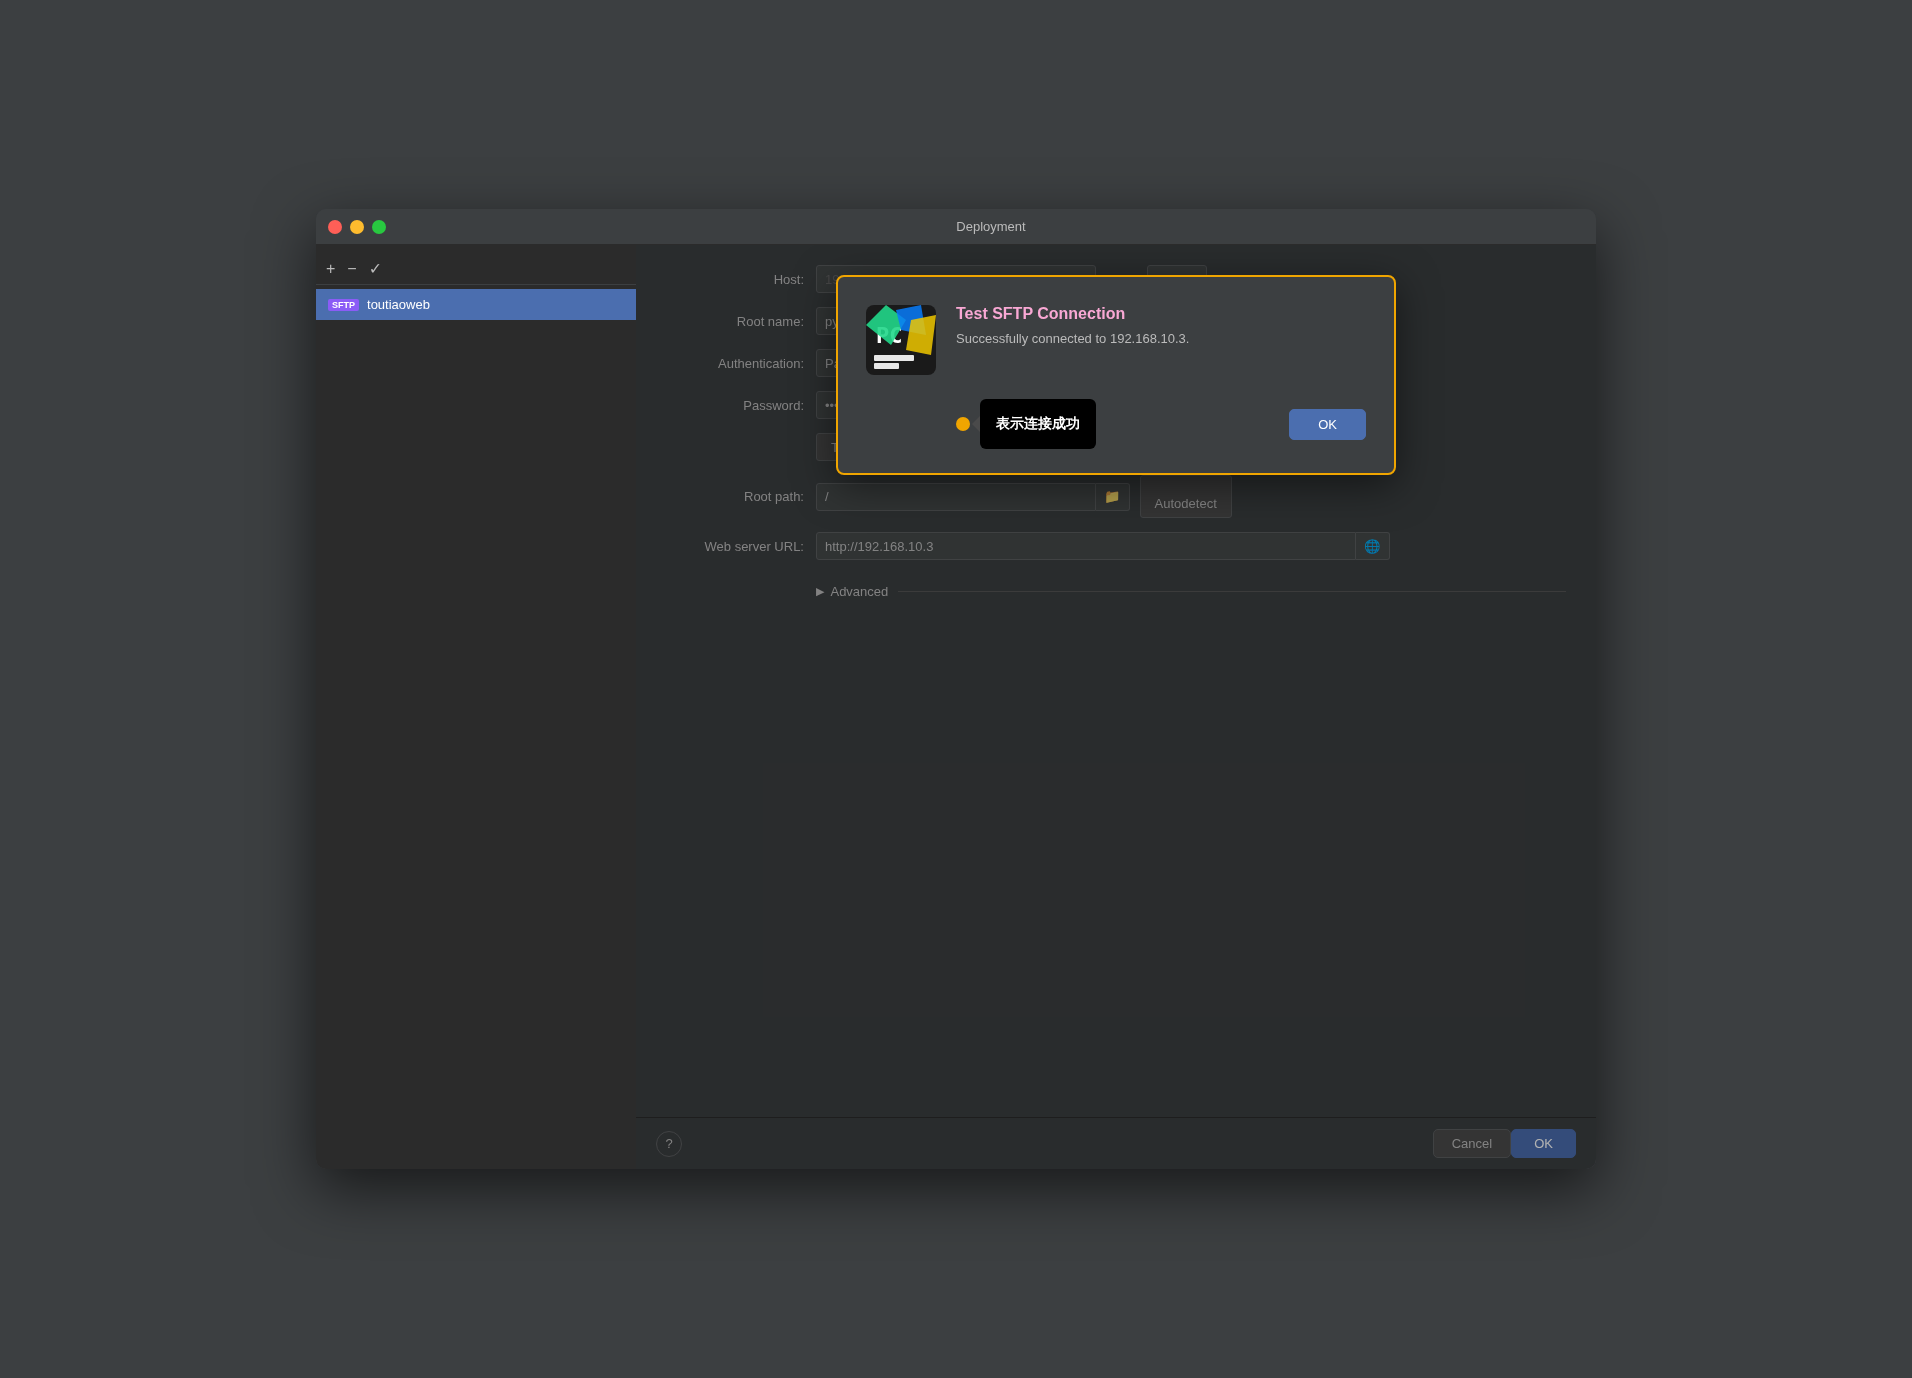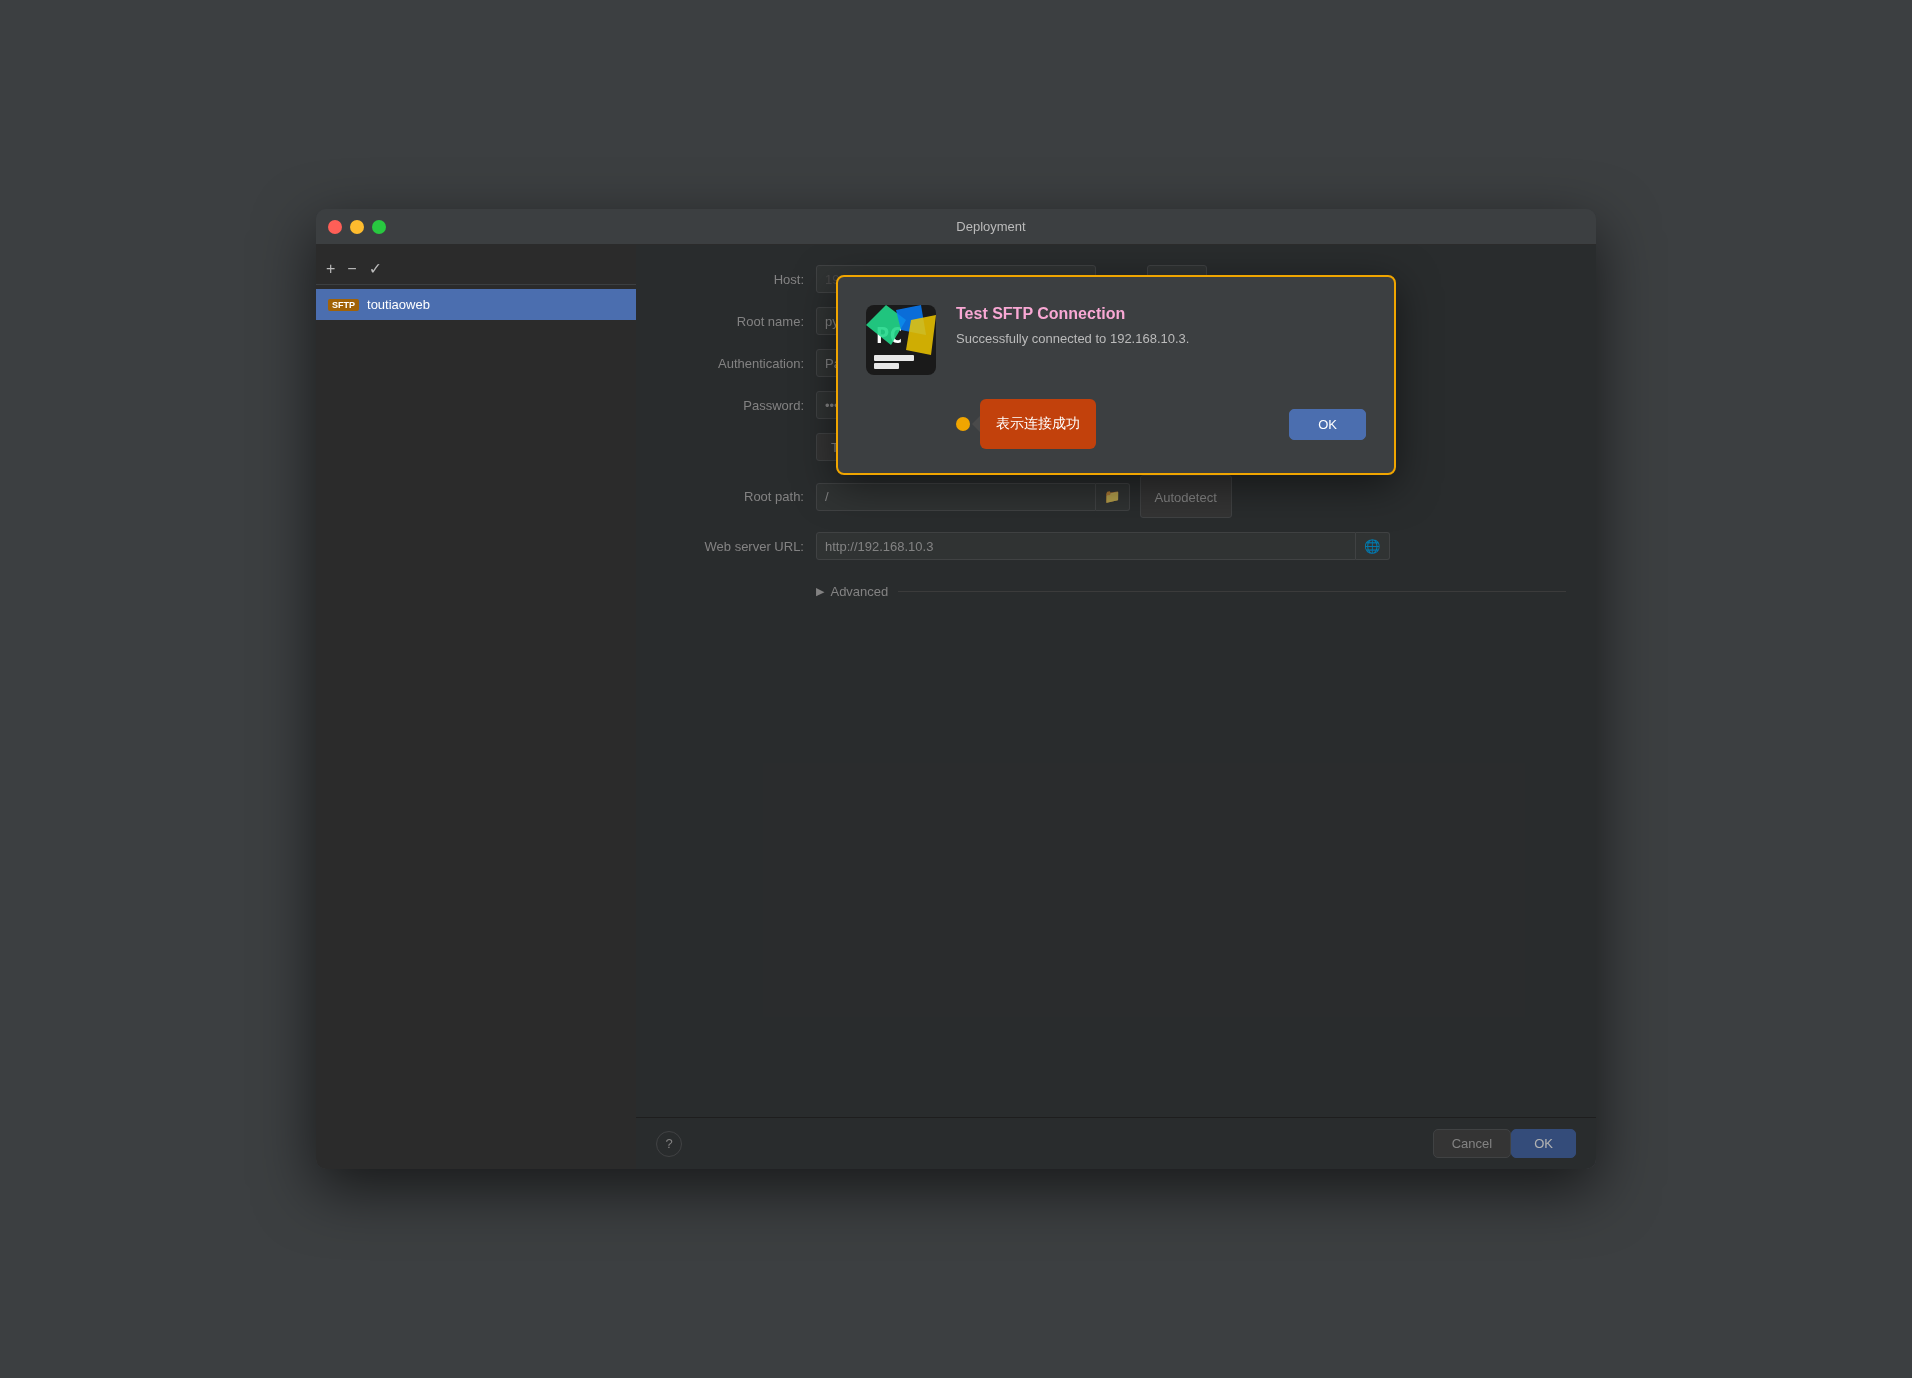--- a/index.html
+++ b/index.html
@@ -256,21 +256,21 @@
 
     .rootpath-input {
       border-radius: 3px 0 0 3px;
     }
 
     .autodetect-btn {
       background: #4b4b4b;
       border: 1px solid #5c5f61;
       color: #bbbbbb;
       font-size: 13px;
-      padding: 14px 14px;
+      padding: 20px 14px;
       border-radius: 3px;
       cursor: pointer;
       height: 43px;
       margin-left: 10px;
     }
 
     .weburl-input-wrapper {
       display: flex;
       align-items: center;
       position: relative;
@@ -430,26 +430,27 @@
     }
 
     .indicator-dot {
       width: 14px;
       height: 14px;
       border-radius: 50%;
       background: #f0a500;
     }
 
     .tooltip-bubble {
-      background: #c2410c;
+      background: #000000;
       color: #ffffff;
       font-size: 14px;
       padding: 16px 16px;
       border-radius: 6px;
       position: relative;
+      font-weight: bold;
     }
 
     .tooltip-bubble::before {
       content: '';
       position: absolute;
       left: -8px;
       top: 50%;
       transform: translateY(-50%);
       border: 8px solid transparent;
       border-right-color: #4a4a4a;
@@ -467,21 +468,21 @@
     }
 
     
     .pycharm-logo {
       width: 70px;
       height: 70px;
     }
 
     
     .sftp-badge {
-      background: #a16207;
+      background: #8b5cf6;
       color: white;
       font-size: 9px;
       padding: 1px 4px;
       border-radius: 2px;
       font-weight: bold;
     }
   </style>
 </head>
 <body>
 

